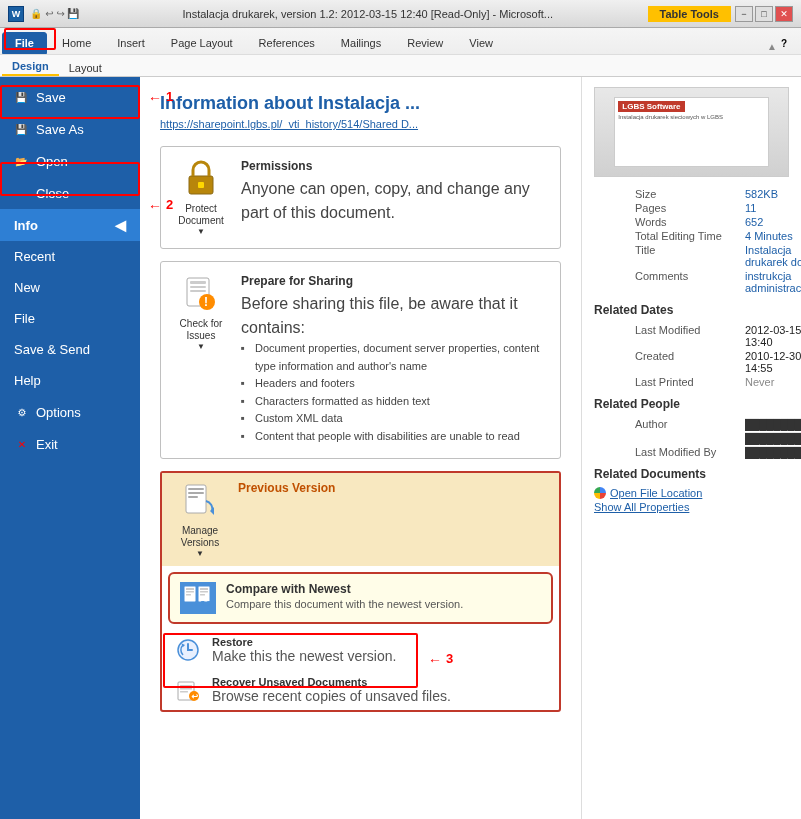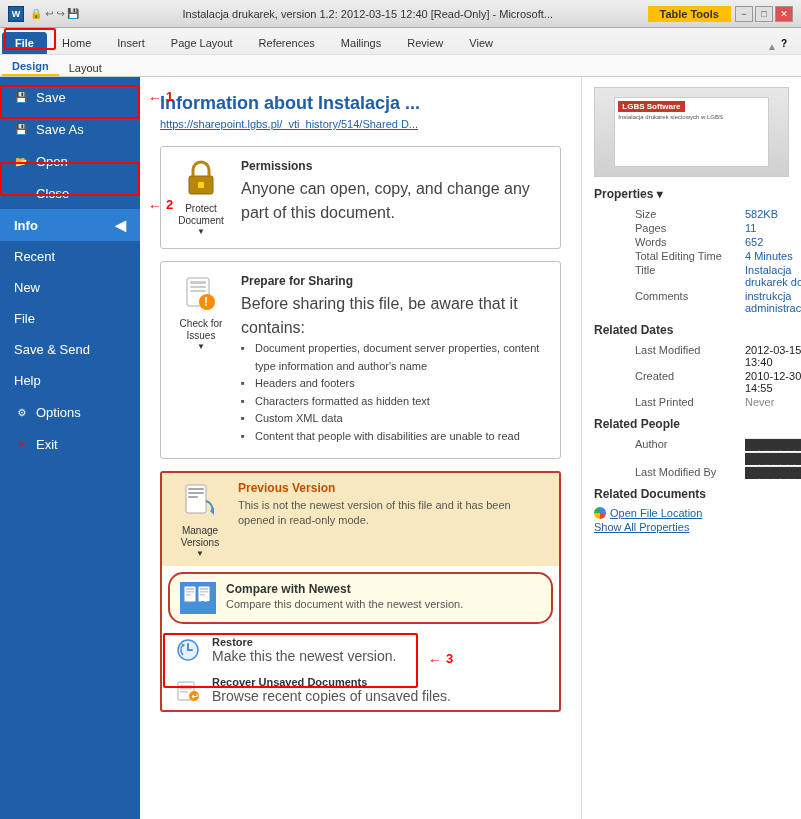--- a/index.html
+++ b/index.html
@@ -195,21 +195,21 @@
       padding: 8px 12px;
       display: flex;
       gap: 12px;
       align-items: flex-start;
     }
     .prev-version-content .title { font-weight: bold; font-size: 12px; color: #c05000; margin-bottom: 3px; }
     .prev-version-content .desc { font-size: 11px; color: #555; line-height: 1.4; }
     .compare-card {
       border: 2px solid #c0392b;
       margin: 6px;
-      border-radius: 15px;
+      border-radius: 6px;
       background: #fffde8;
       padding: 8px 10px;
       display: flex;
       gap: 10px;
       align-items: flex-start;
     }
     .compare-icon {
       width: 36px; height: 32px;
       background: #4a90d9;
       color: white;
@@ -480,21 +480,20 @@
                 <rect x="4" y="13" width="10" height="2" rx="1" fill="#aaa"></rect>
                 <path d="M22 18 A8 8 0 0 1 28 28" fill="none" stroke="#4a90d9" stroke-width="2"></path>
                 <polygon points="26,28 30,24 30,32" fill="#4a90d9"></polygon>
               </svg>
             </div>
             <div class="icon-label">Manage<br>Versions</div>
             <div class="dropdown-arrow">▼</div>
           </div>
           <div class="prev-version-content">
             <div class="title">Previous Version</div>
-            <div class="desc">This is not the newest version of this file and it has been opened in read-only mode.</div>
           </div>
         </div>
 
         <div class="compare-card">
           <div class="compare-icon">
             <svg width="30" height="28" viewBox="0 0 30 28">
               <rect x="1" y="2" width="12" height="16" rx="1" fill="white" stroke="#4a90d9" stroke-width="1"></rect>
               <rect x="3" y="4" width="8" height="2" rx="0.5" fill="#ccc"></rect>
               <rect x="3" y="7" width="8" height="1.5" rx="0.5" fill="#ccc"></rect>
               <rect x="3" y="10" width="5" height="1.5" rx="0.5" fill="#ccc"></rect>
@@ -548,21 +547,20 @@
 
     <div class="properties-panel">
 
       <div class="doc-preview">
         <div class="doc-preview-inner">
           <div class="doc-preview-logo">LGBS Software</div>
           <div class="doc-preview-text">Instalacja drukarek sieciowych w LGBS</div>
         </div>
       </div>
 
-      <div class="prop-section-title">Properties ▾</div>
       <table class="prop-table">
         <tbody>
             <tr>
           <td class="prop-key">Size</td>
           <td class="prop-val">582KB</td>
         </tr>
         <tr>
           <td class="prop-key">Pages</td>
           <td class="prop-val">11</td>
         </tr>

